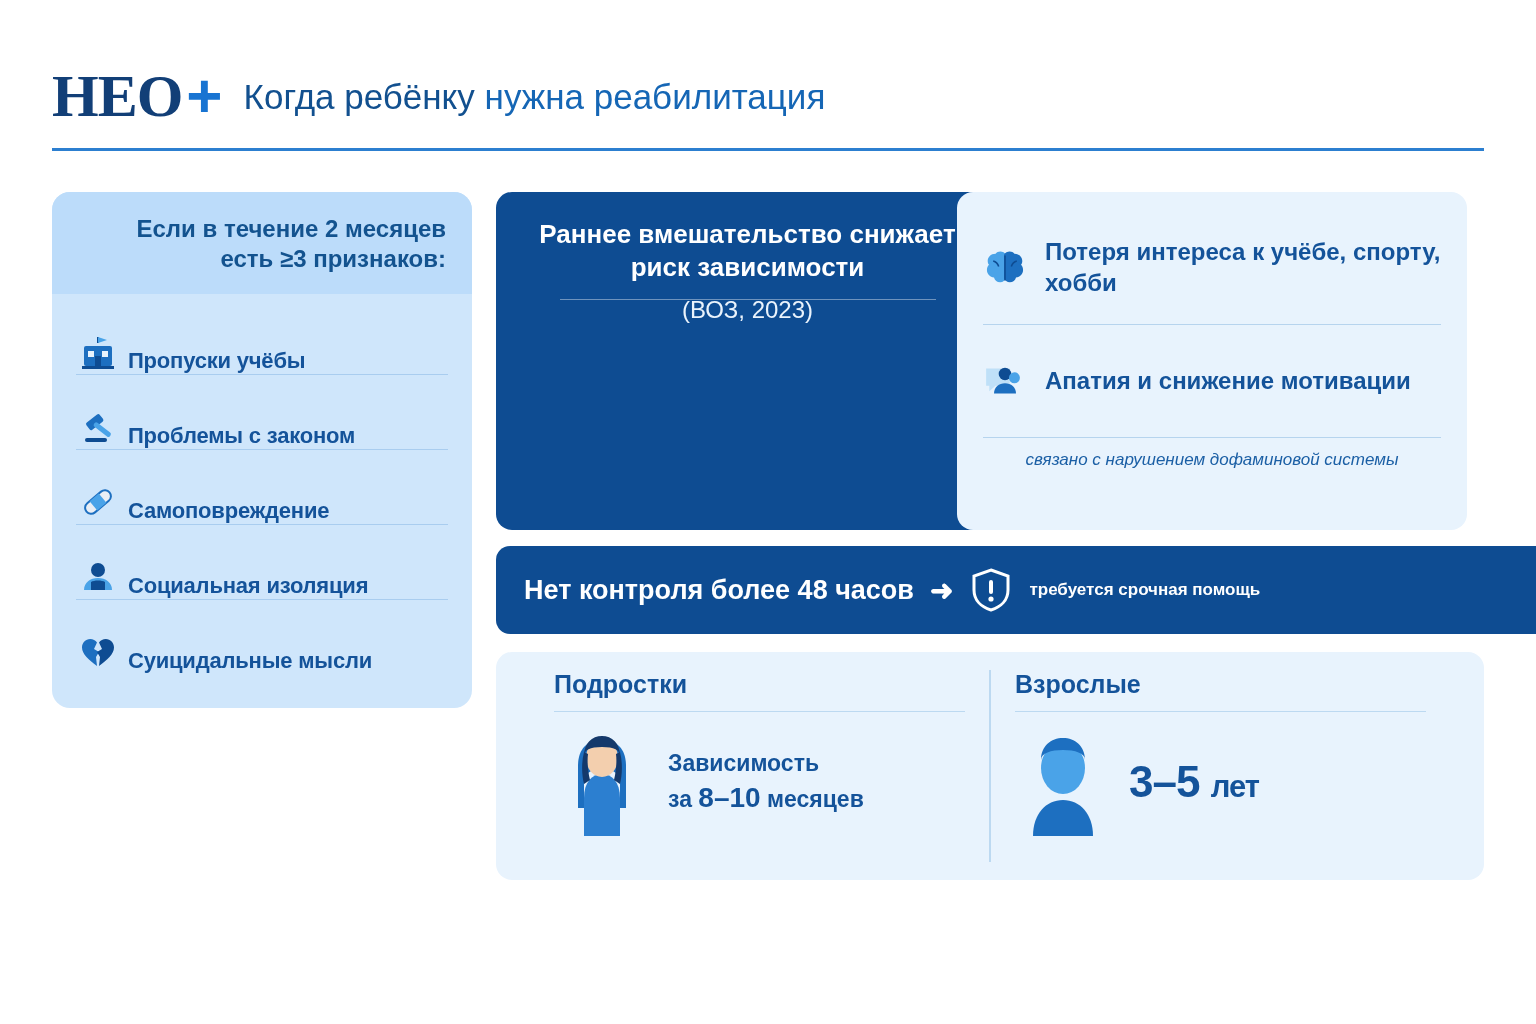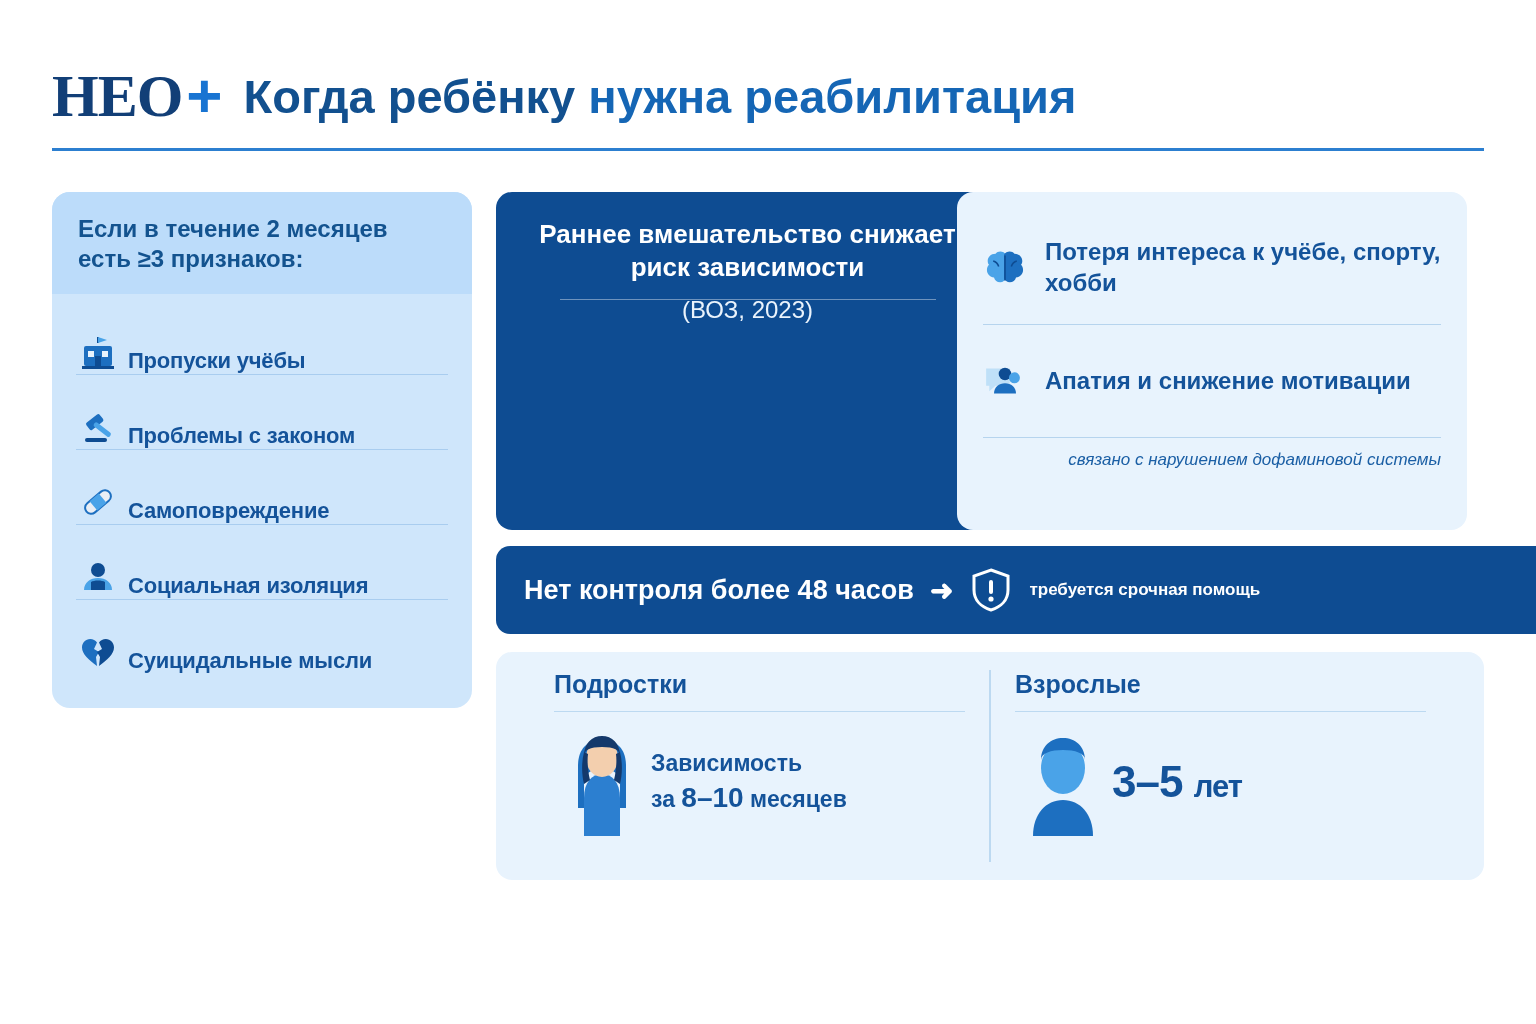--- a/index.html
+++ b/index.html
@@ -42,22 +42,22 @@
     line-height: 1;
   }
   .logo-plus {
     color: #1874d2;
     font-size: 62px;
     font-weight: 700;
     line-height: 1;
     margin-left: 4px;
   }
   .title {
-    font-size: 47px;
-    font-weight: 700;
+    font-size: 35px;
+    font-weight: 400;
     line-height: 1;
     white-space: nowrap;
   }
   .title .t-dark { color: #12508f; }
   .title .t-mid  { color: #1566b5; }
   .header-rule {
     position: absolute;
     left: 52px;
     top: 148px;
     width: 1432px;
@@ -72,21 +72,21 @@
     top: 192px;
     width: 420px;
     height: 516px;
     background: #cfe6fb;
     border-radius: 18px;
     overflow: hidden;
   }
   .left-head {
     background: #bcdcfa;
     padding: 22px 26px 20px 26px;
-    text-align: left;
+    text-align: right;
     font-size: 24px;
     font-weight: 700;
     color: #13538f;
     line-height: 1.25;
   }
   .sign-list {
     padding: 6px 24px 10px 24px;
   }
   .sign-row {
     display: flex;
@@ -178,21 +178,21 @@
   }
   .right-div {
     height: 1px;
     background: #b6d4ee;
     margin: 4px 0;
   }
   .right-note {
     font-size: 17px;
     font-style: italic;
     color: #1b5fa5;
-    text-align: right;
+    text-align: center;
     margin-top: 12px;
   }
 
   
   .alert {
     position: absolute;
     left: 496px;
     top: 546px;
     width: 1173px;
     height: 88px;
@@ -240,21 +240,21 @@
   .bcol-title {
     font-size: 25px;
     font-weight: 700;
     color: #14539a;
     padding-bottom: 12px;
     border-bottom: 1px solid #bcd9f1;
   }
   .bcol-body {
     display: flex;
     align-items: center;
-    gap: 1px;
+    gap: 18px;
     padding-top: 12px;
   }
   .teen-text {
     font-size: 23px;
     font-weight: 700;
     color: #14539a;
     line-height: 1.35;
   }
   .teen-text .big { font-size: 28px; }
   .adult-text {

